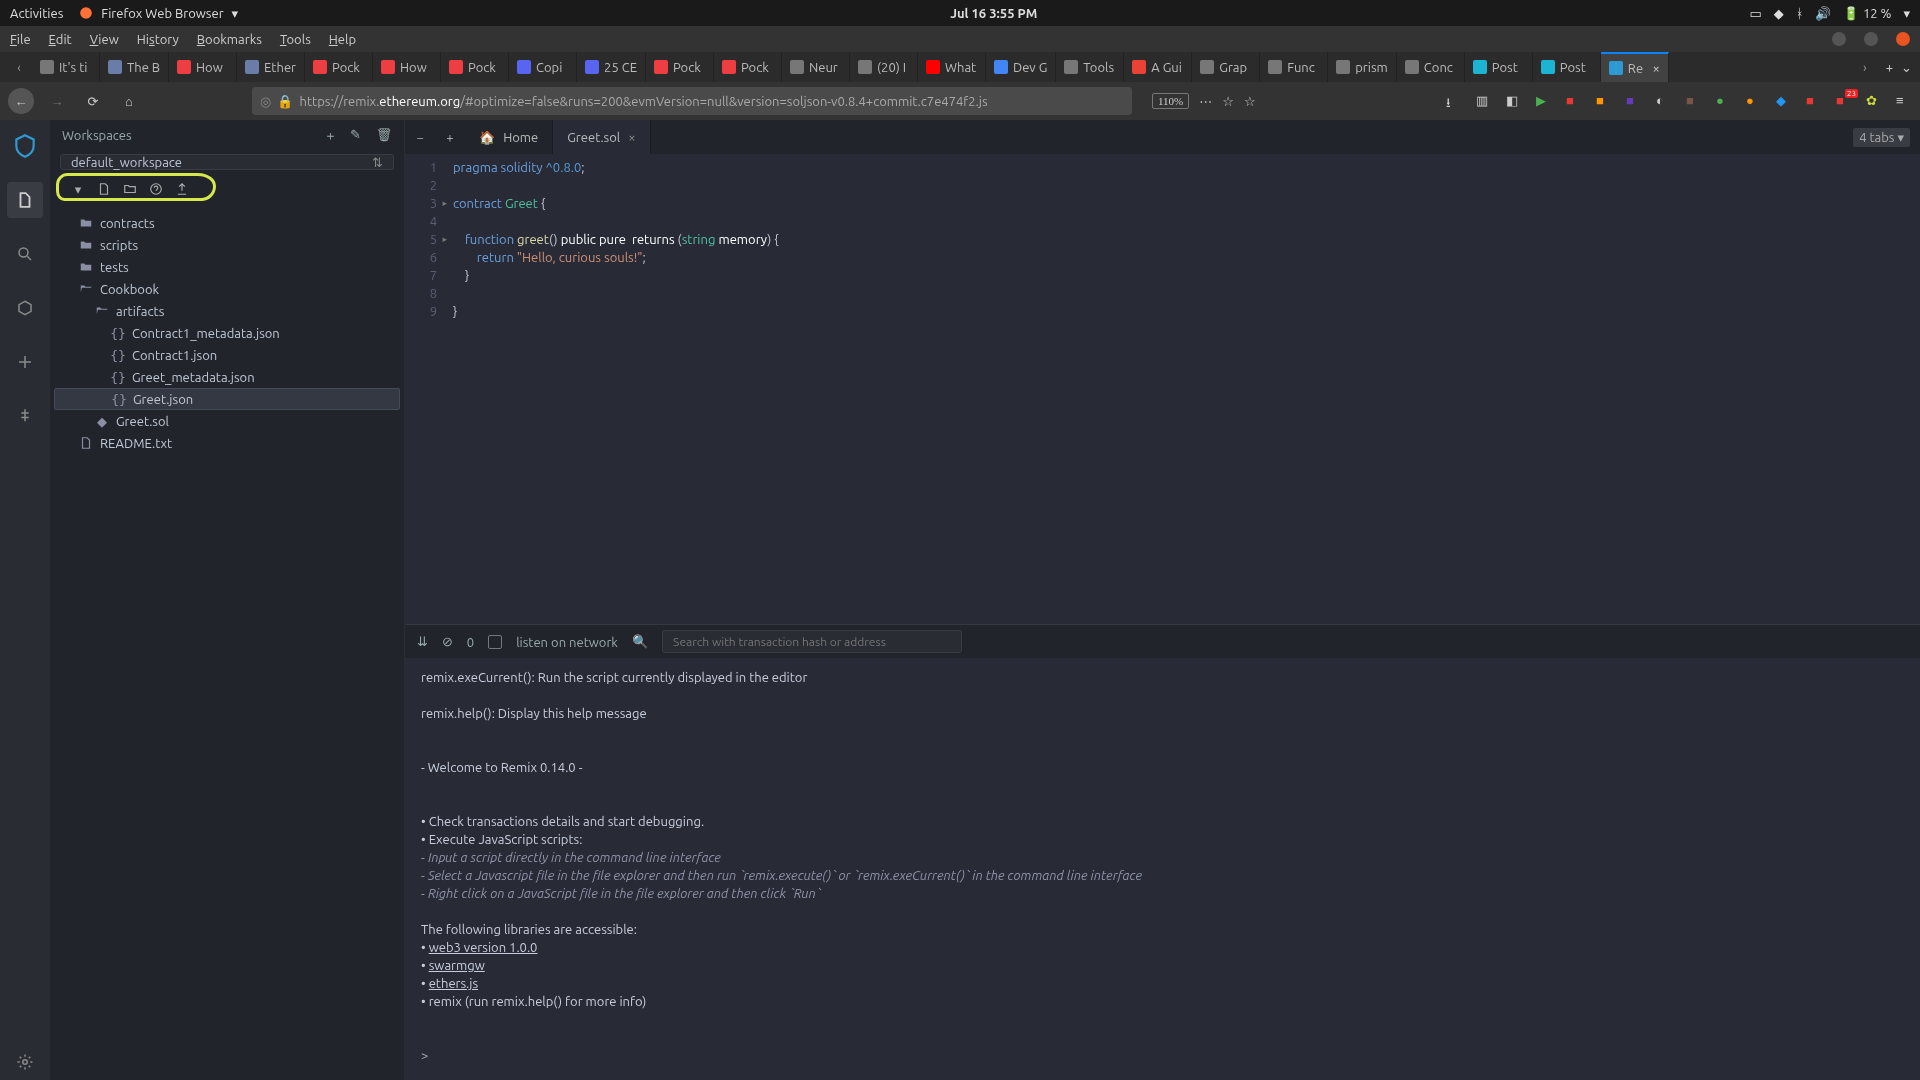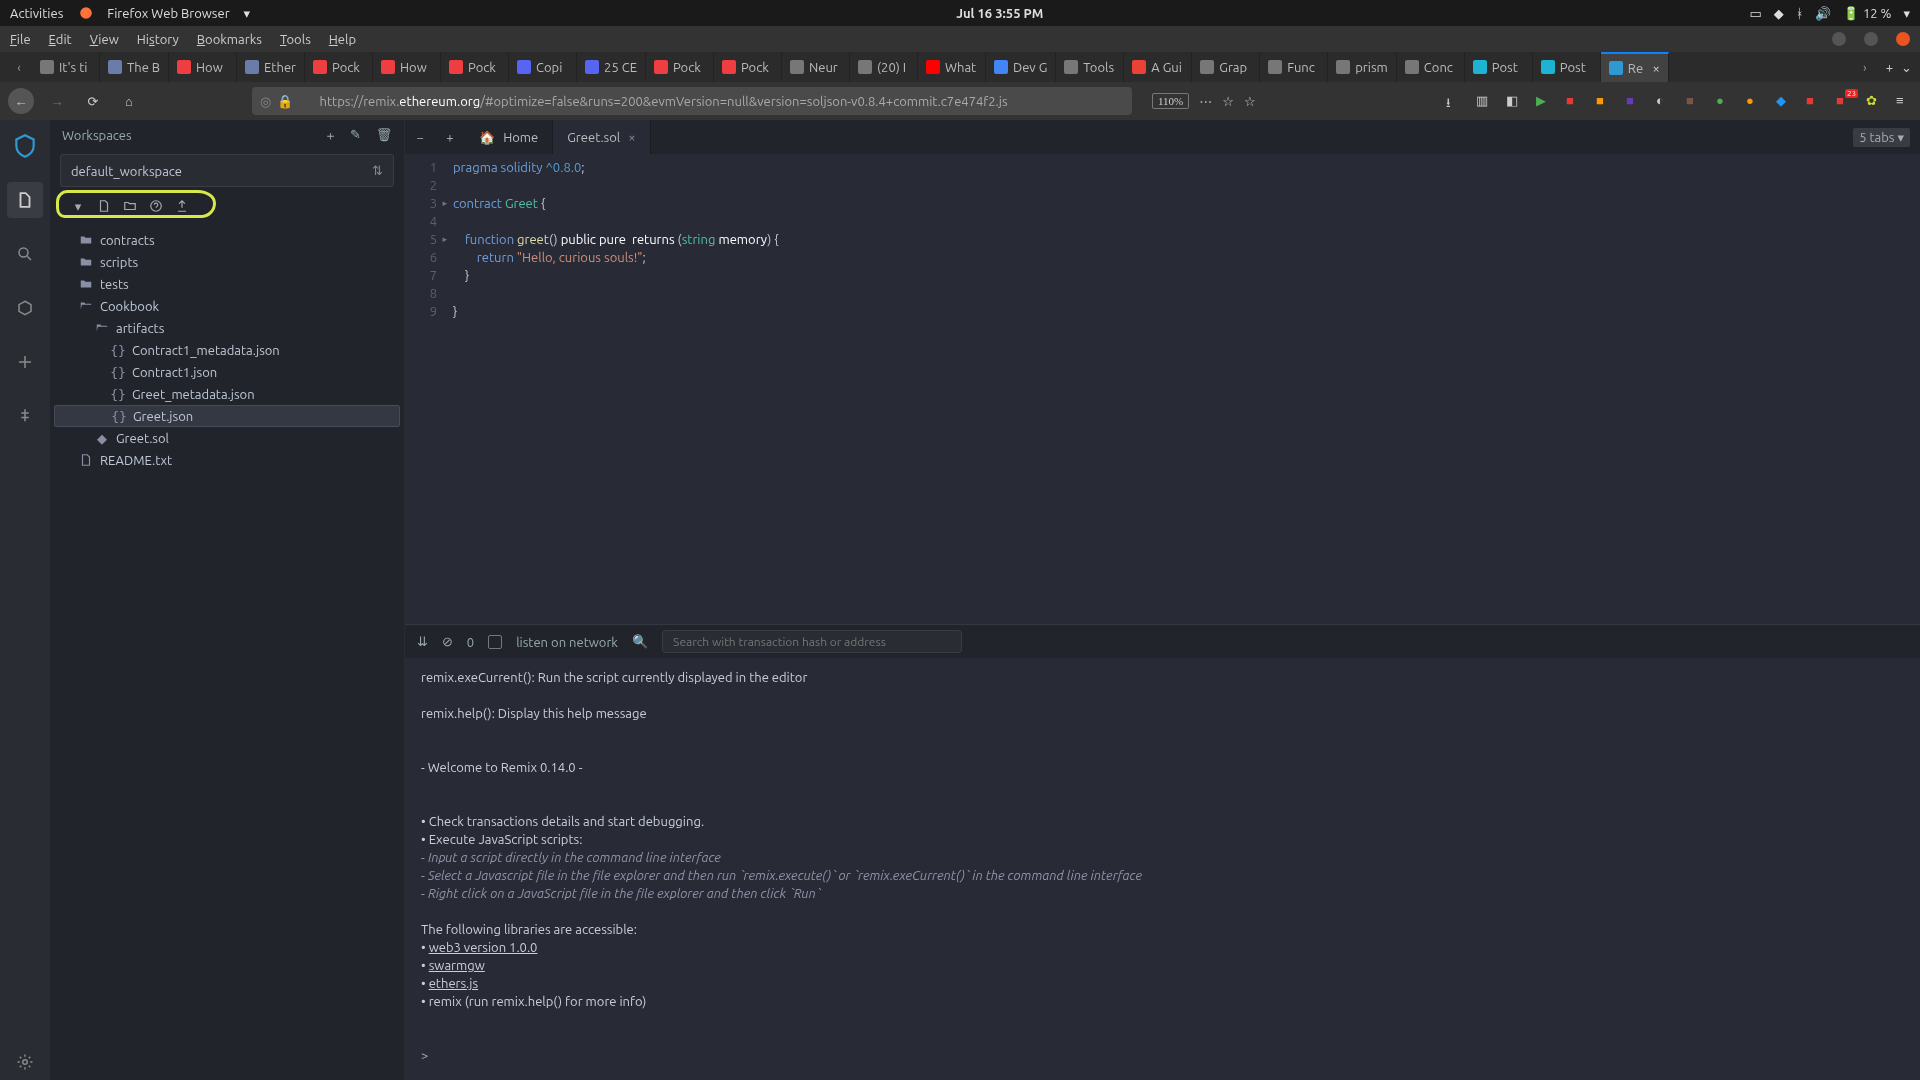--- a/index.html
+++ b/index.html
@@ -3,21 +3,21 @@
 <meta charset="utf-8">
 <style>
 * { margin:0; padding:0; box-sizing:border-box; font-family: Ubuntu, sans-serif; font-size:13px; }
 body { background:#1a1a1a; width:1920px; height:1080px; overflow:hidden; color:#ccc; }
 
 
 .topbar { height:26px; background:#1a1a1a; display:flex; align-items:center; padding:0 10px; font-size:12px; color:#ddd; }
 .topbar .left { display:flex; gap:16px; align-items:center; }
 .topbar .center { flex:1; text-align:center; font-weight:bold; }
 .topbar .right { display:flex; gap:12px; align-items:center; }
-.topbar .ff { display:flex; align-items:center; gap:14px; }
+.topbar .ff { display:flex; align-items:center; gap:8px; }
 .topbar svg { width:14px; height:14px; }
 
 
 .menubar { height:26px; background:#333; display:flex; align-items:center; padding:0 10px; gap:18px; font-size:13px; color:#ccc; }
 .menubar .mi { cursor:pointer; }
 .menubar .mi u { text-decoration:underline; }
 .menubar .spacer { flex:1; }
 .menubar .winbtn { width:14px; height:14px; border-radius:50%; }
 
 
@@ -29,21 +29,21 @@
 .tab .lbl { overflow:hidden; text-overflow:ellipsis; }
 .tabstrip .end { margin-left:auto; display:flex; align-items:center; gap:8px; padding:0 8px; color:#ccc; }
 
 
 .urlrow { height:38px; background:#333; display:flex; align-items:center; padding:0 8px; gap:10px; }
 .urlrow .nb { width:26px; height:26px; display:flex; align-items:center; justify-content:center; color:#ccc; border-radius:4px; }
 .urlrow .nb.back { background:#555; border-radius:50%; }
 .urlbar { flex:1; max-width:880px; height:28px; background:#4a4a4a; border-radius:4px; display:flex; align-items:center; padding:0 8px; color:#aaa; font-size:12px; margin-left:100px; }
 .urlbar .shield { margin-right:6px; color:#888; }
 .urlbar .lock { margin-right:6px; }
-.urlbar .urltext { flex:1; overflow:hidden; white-space:nowrap;margin-left:20px; }
+.urlbar .urltext { flex:1; overflow:hidden; white-space:nowrap; }
 .urlbar .urltext .h { color:#fff; }
 .zoom { font-size:11px; padding:1px 5px; border:1px solid #777; border-radius:2px; margin-left:10px; cursor:pointer;font-family:Liberation Serif, serif; }
 .urlrow .ricons { display:flex; gap:14px; align-items:center; margin-left:auto; }
 .urlrow .ricons .ic { width:16px; height:16px; position:relative; }
 .urlrow .ricons .badge { position:absolute; top:-4px; right:-6px; background:#e22; color:#fff; font-size:8px; padding:0 2px; border-radius:2px; }
 
 
 .main { display:flex; height:990px; background:#21252b; }
 
 
@@ -52,21 +52,21 @@
 .iconbar .ib.logo { color:#2f9ad1; }
 .iconbar .ib.active { background:#3a3c44; color:#ccc; }
 .iconbar .settings { margin-top:auto; margin-bottom:30px; }
 
 
 .fepanel { width:355px; background:#21252b; border-right:1px solid #2a2c34; display:flex; flex-direction:column; }
 .fepanel .fehdr { height:36px; display:flex; align-items:center; justify-content:space-between; padding:0 12px; color:#bfc7d5; font-size:13px; letter-spacing:0.5px; }
 .fepanel .wsrow { height:30px; display:flex; align-items:center; padding:0 12px; color:#9aa; font-size:12px; gap:10px; }
 .fepanel .wsrow .wslabel { }
 .fepanel .wsrow .wsbtn { width:16px; height:16px; cursor:pointer; }
-.fepanel .wssel { margin:4px 10px 4px 10px; height:33px; background:#2a2c34; border:1px solid #3a3c44; border-radius:3px; display:flex; align-items:center; padding:0 10px; color:#bfc7d5; font-size:13px; }
+.fepanel .wssel { margin:4px 10px 4px 10px; height:16px; background:#2a2c34; border:1px solid #3a3c44; border-radius:3px; display:flex; align-items:center; padding:0 10px; color:#bfc7d5; font-size:13px; }
 .fepanel .wssel .chev { margin-left:auto; color:#888; }
 
 
 .toolbar-wrap { position:relative; height:30px; margin:2px 10px 4px 10px; }
 .toolbar { position:absolute; left:0; top:0; height:26px; display:flex; align-items:center; gap:10px; padding:0 10px; }
 .toolbar .tb { width:16px; height:16px; color:#aaa; cursor:pointer; display:flex; align-items:center; justify-content:center; }
 .hl { position:absolute; left:-4px; top:-3px; width:160px; height:28px; border:3px solid #d6e84a; border-radius:14px 22px 18px 10px / 14px 16px 18px 12px; pointer-events:none; }
 
 
 .tree { flex:1; overflow:auto; padding:2px 4px; font-size:12.5px; color:#bfc7d5; }
@@ -455,21 +455,21 @@
       <div class="etbtn">+</div>
       <div class="et">
           <span>🏠</span>
           <span>Home</span>
         </div>
       <div class="et active">
           <span>Greet.sol</span>
           <span class="x">×</span>
         </div>
       <div class="right">
-          <span class="tabsbadge">5 tabs ▾</span>
+          <span class="tabsbadge">4 tabs ▾</span>
         </div>
     </div>
     <div class="code">
       <div class="gutter" id="gutter">
           <div>1</div>
           <div>2</div>
           <div class="fold">3</div>
           <div>4</div>
           <div class="fold">5</div>
           <div>6</div>

